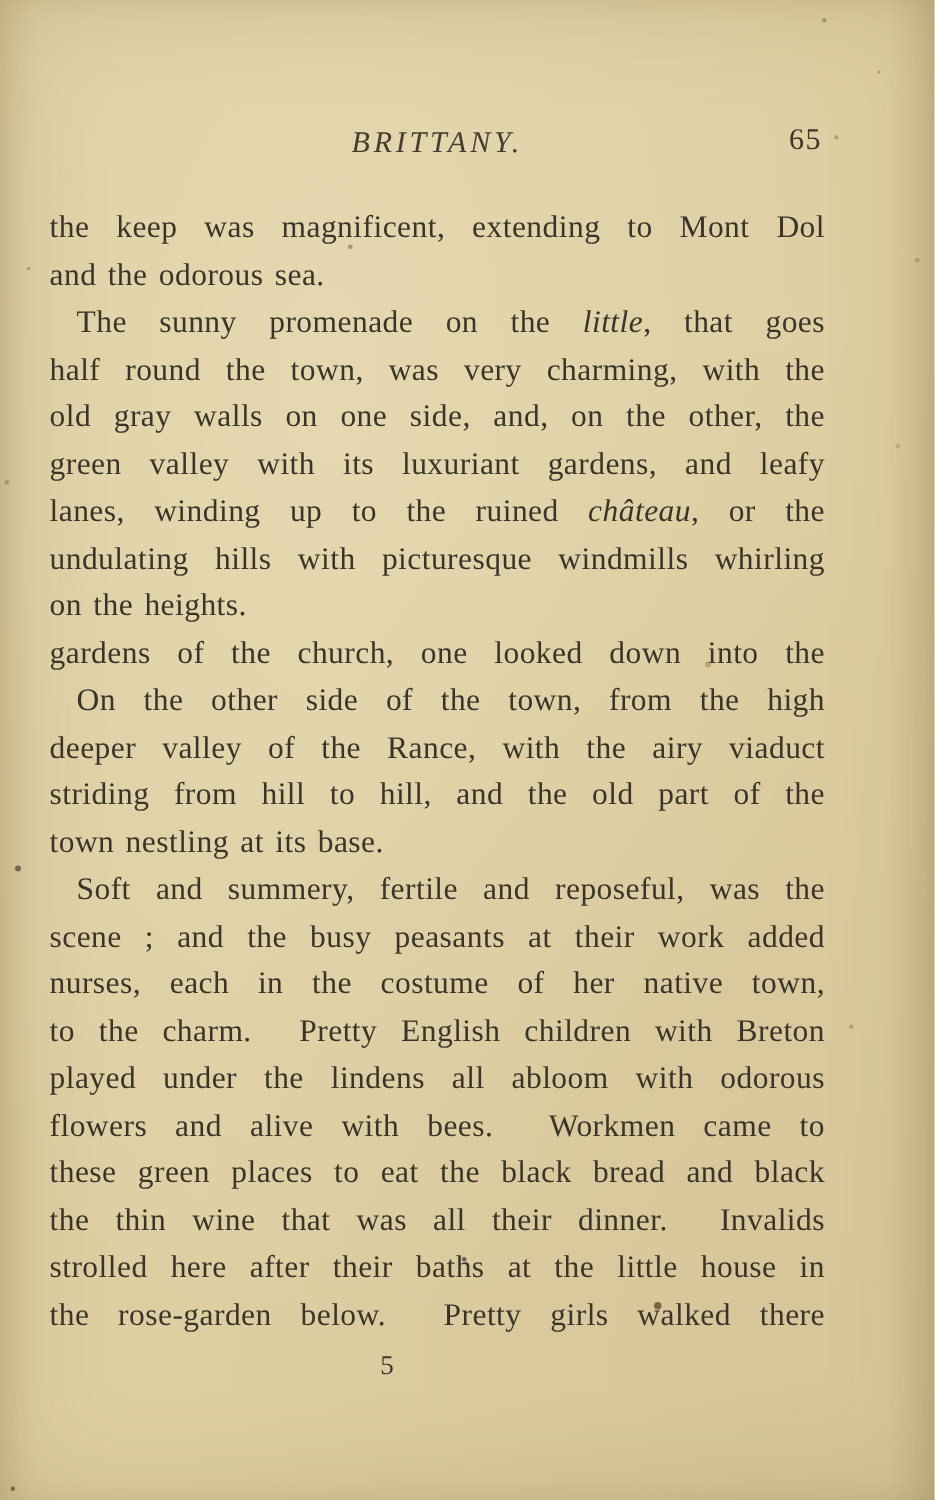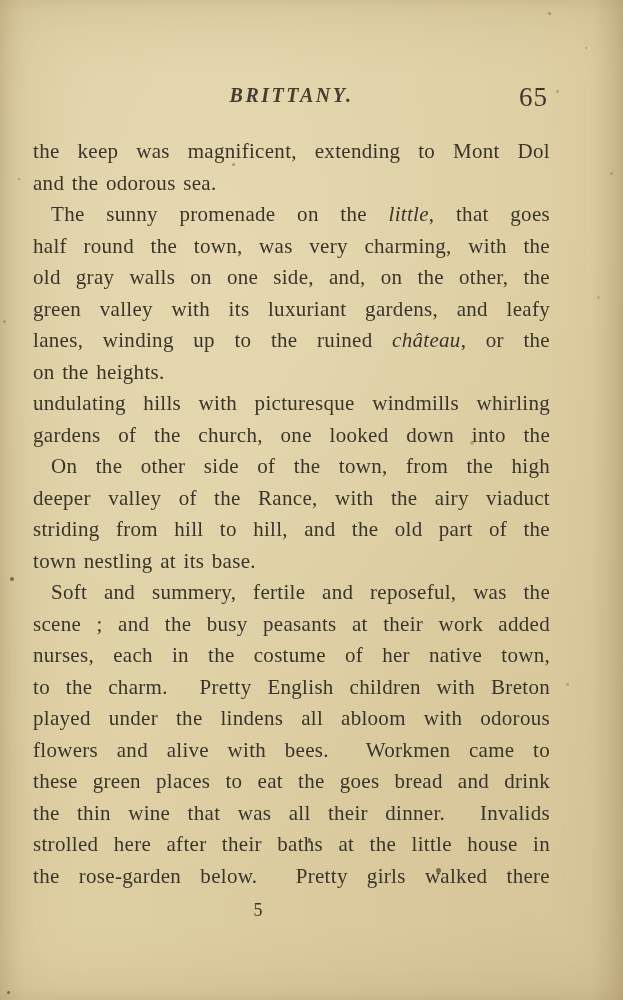--- a/index.html
+++ b/index.html
@@ -22,26 +22,25 @@
     position: absolute; inset: 0; pointer-events: none;
     box-shadow: inset 0 0 70px rgba(125,100,52,0.22), inset 0 0 14px rgba(125,100,52,0.12);
   }
   .running-header {
     position: absolute; left: 33px; top: 84px; width: 517px; height: 32px;
   }
   .header-title {
     position: absolute; left: 0; right: 0; text-align: center;
     font-style: italic; font-size: 20px; letter-spacing: 2.5px;
     color: #45<!-- -->3e31;
-    font-weight: bold;
   }
   .header-title { color: #453e31; }
   .page-number {
     position: absolute; right: 2px; top: -2px;
-    font-size: 27px; letter-spacing: 1px; color: #3d372b;
+    font-size: 20px; letter-spacing: 1px; color: #3d372b;
   }
   .text-block {
     position: absolute; left: 33px; top: 136px; width: 517px;
   }
   .line {
     line-height: 31.5px; font-size: 21px; letter-spacing: 0.3px;
     word-spacing: 2px;
     text-align: justify; text-align-last: justify;
     white-space: nowrap; 
     white-space: normal;
@@ -65,34 +64,34 @@
   </div>
 
   <div class="text-block">
       <div class="line"><span>the keep was magnificent, extending to Mont Dol</span></div>
       <div class="line para-end"><span>and the odorous sea.</span></div>
       <div class="line indent"><span>The sunny promenade on the </span><span class="it">little</span><span>, that goes</span></div>
       <div class="line"><span>half round the town, was very charming, with the</span></div>
       <div class="line"><span>old gray walls on one side, and, on the other, the</span></div>
       <div class="line"><span>green valley with its luxuriant gardens, and leafy</span></div>
       <div class="line"><span>lanes, winding up to the ruined </span><span class="it">château</span><span>, or the</span></div>
+      <div class="line"><span>undulating hills with picturesque windmills whirling</span></div>
       <div class="line para-end"><span>on the heights.</span></div>
-      <div class="line"><span>undulating hills with picturesque windmills whirling</span></div>
       <div class="line"><span>gardens of the church, one looked down into the</span></div>
       <div class="line indent"><span>On the other side of the town, from the high</span></div>
       <div class="line"><span>deeper valley of the Rance, with the airy viaduct</span></div>
       <div class="line"><span>striding from hill to hill, and the old part of the</span></div>
       <div class="line para-end"><span>town nestling at its base.</span></div>
       <div class="line indent"><span>Soft and summery, fertile and reposeful, was the</span></div>
       <div class="line"><span>scene ; and the busy peasants at their work added</span></div>
       <div class="line"><span>nurses, each in the costume of her native town,</span></div>
       <div class="line"><span>to the charm.&nbsp; Pretty English children with Breton</span></div>
       <div class="line"><span>played under the lindens all abloom with odorous</span></div>
       <div class="line"><span>flowers and alive with bees.&nbsp; Workmen came to</span></div>
-      <div class="line"><span>these green places to eat the goes bread and drink</span></div>
+      <div class="line"><span>these green places to eat the black bread and black</span></div>
       <div class="line"><span>the thin wine that was all their dinner.&nbsp; Invalids</span></div>
       <div class="line"><span>strolled here after their baths at the little house in</span></div>
       <div class="line"><span>the rose-garden below.&nbsp; Pretty girls walked there</span></div>
     </div>
 
   <div class="signature-mark">5</div>
 
   <div id="specks-host">
       <div class="speck" style="left: 232px; top: 163px; width: 3px; height: 3px; background: rgb(106, 90, 58); opacity: 0.5;"></div>
       <div class="speck" style="left: 18px; top: 178px; width: 2px; height: 2px; background: rgb(106, 90, 58); opacity: 0.5;"></div>

